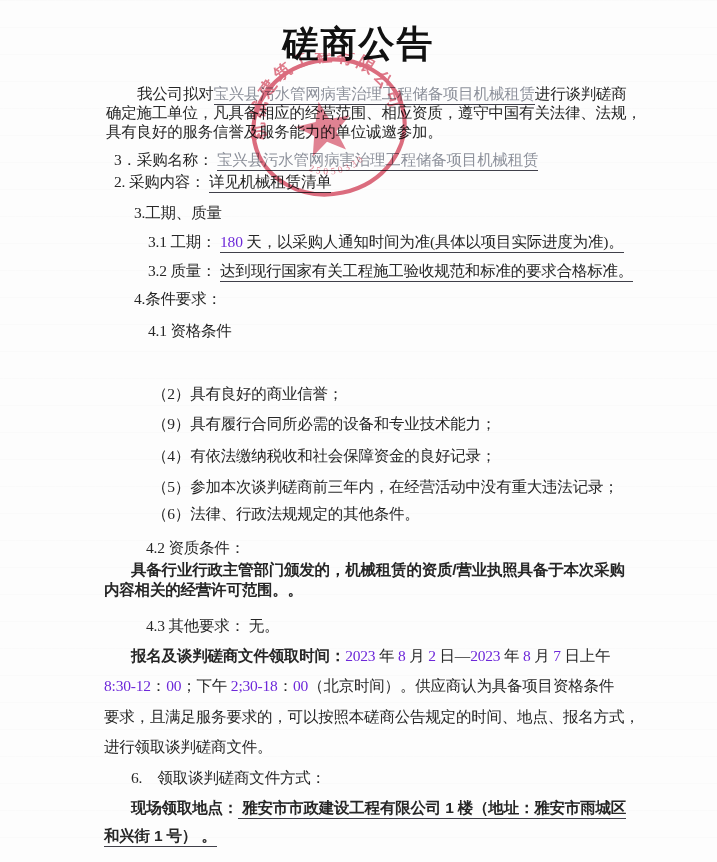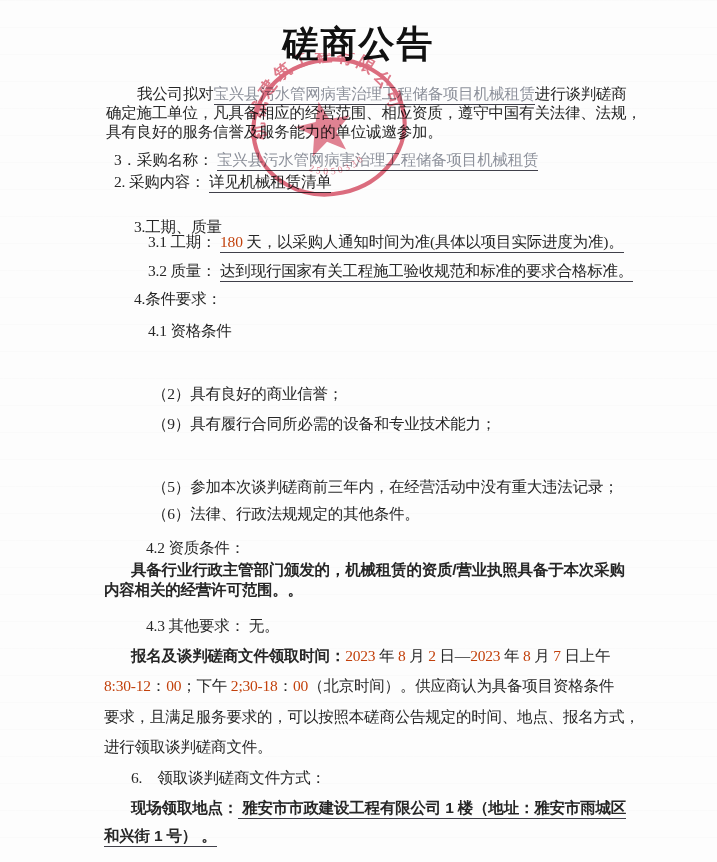--- a/index.html
+++ b/index.html
@@ -12,50 +12,51 @@
     content:"";position:absolute;inset:0;pointer-events:none;
     background:repeating-linear-gradient(180deg,rgba(0,0,0,0.013) 0 1px,transparent 1px 27px);
   }
   .ln{position:absolute;white-space:nowrap;font-size:15.5px;line-height:1.25;letter-spacing:-0.2px;}
   .title{
     position:absolute;top:20px;left:0;width:717px;text-align:center;
     font-size:36px;font-weight:700;letter-spacing:2px;color:#111;
   }
   .b{font-family:"Liberation Sans","DejaVu Sans",sans-serif;font-weight:600;}
   .u{border-bottom:1px solid #40404a;padding-bottom:1.5px;}
-  .num{font-family:"Liberation Serif","DejaVu Serif",serif;color:#c2410c;}
+  .num{font-family:"Liberation Serif","DejaVu Serif",serif;color:#6d28d9;}
   .fill{color:#8d919b;}
   .stamp{
     position:absolute;left:246px;top:53px;width:166px;height:148px;
     mix-blend-mode:multiply;opacity:0.92;pointer-events:none;
   }
 </style>
 </head>
 <body>
 
 <div class="page">
 
   <div class="title">磋商公告</div>
 
   <div class="ln" style="top:84px;left:137px"><span>我公司拟对</span><span class="fill u">宝兴县污水管网病害治理工程储备项目机械租赁</span><span>进行谈判磋商</span></div>
   <div class="ln" style="top:103px;left:106px">确定施工单位，凡具备相应的经营范围、相应资质，遵守中国有关法律、法规，</div>
   <div class="ln" style="top:122px;left:106px">具有良好的服务信誉及服务能力的单位诚邀参加。</div>
 
   <div class="ln" style="top:150px;left:114px"><span>3．采购名称： </span><span class="fill u">宝兴县污水管网病害治理工程储备项目机械租赁</span></div>
   <div class="ln" style="top:172px;left:114px"><span>2.  采购内容： </span><span class="u">详见机械租赁清单</span></div>
 
-  <div class="ln" style="top:217px;left:134px">3.工期、质量</div>
+  <div class="ln" style="top:203px;left:134px">3.工期、质量</div>
   <div class="ln" style="top:232px;left:148px"><span>3.1 工期： </span><span class="num u">180</span><span class="u"> 天，以采购人通知时间为准(具体以项目实际进度为准)。 </span></div>
   <div class="ln" style="top:261px;left:148px"><span>3.2 质量： </span><span class="u">达到现行国家有关工程施工验收规范和标准的要求合格标准。</span></div>
 
   <div class="ln" style="top:289px;left:134px">4.条件要求：</div>
   <div class="ln" style="top:321px;left:148px">4.1 资格条件</div>
 
   <div class="ln" style="top:384px;left:152px">（2）具有良好的商业信誉；</div>
   <div class="ln" style="top:414px;left:152px">（9）具有履行合同所必需的设备和专业技术能力；</div>
+  <div class="ln" style="top:446px;left:152px">（4）有依法缴纳税收和社会保障资金的良好记录；</div>
   <div class="ln" style="top:477px;left:152px">（5）参加本次谈判磋商前三年内，在经营活动中没有重大违法记录；</div>
   <div class="ln" style="top:504px;left:152px">（6）法律、行政法规规定的其他条件。</div>
 
   <div class="ln" style="top:538px;left:146px">4.2 资质条件：</div>
   <div class="ln b" style="top:560px;left:131px">具备行业行政主管部门颁发的，机械租赁的资质/营业执照具备于本次采购</div>
   <div class="ln b" style="top:580px;left:104px">内容相关的经营许可范围。。</div>
   <div class="ln" style="top:616px;left:146px"><span>4.3 其他要求： </span><span>无</span><span>。</span></div>
 
   <div class="ln" style="top:646px;left:131px"><span class="b">报名及谈判磋商文件领取时间：</span><span class="num">2023 </span><span>年 </span><span class="num">8 </span><span>月 </span><span class="num">2 </span><span>日—</span><span class="num">2023 </span><span>年 </span><span class="num">8 </span><span>月 </span><span class="num">7 </span><span>日上午</span></div>
   <div class="ln" style="top:676px;left:104px"><span class="num">8:30-12</span><span>：</span><span class="num">00</span><span>；下午 </span><span class="num">2;30-18</span><span>：</span><span class="num">00</span><span>（北京时间）。供应商认为具备项目资格条件</span></div>

